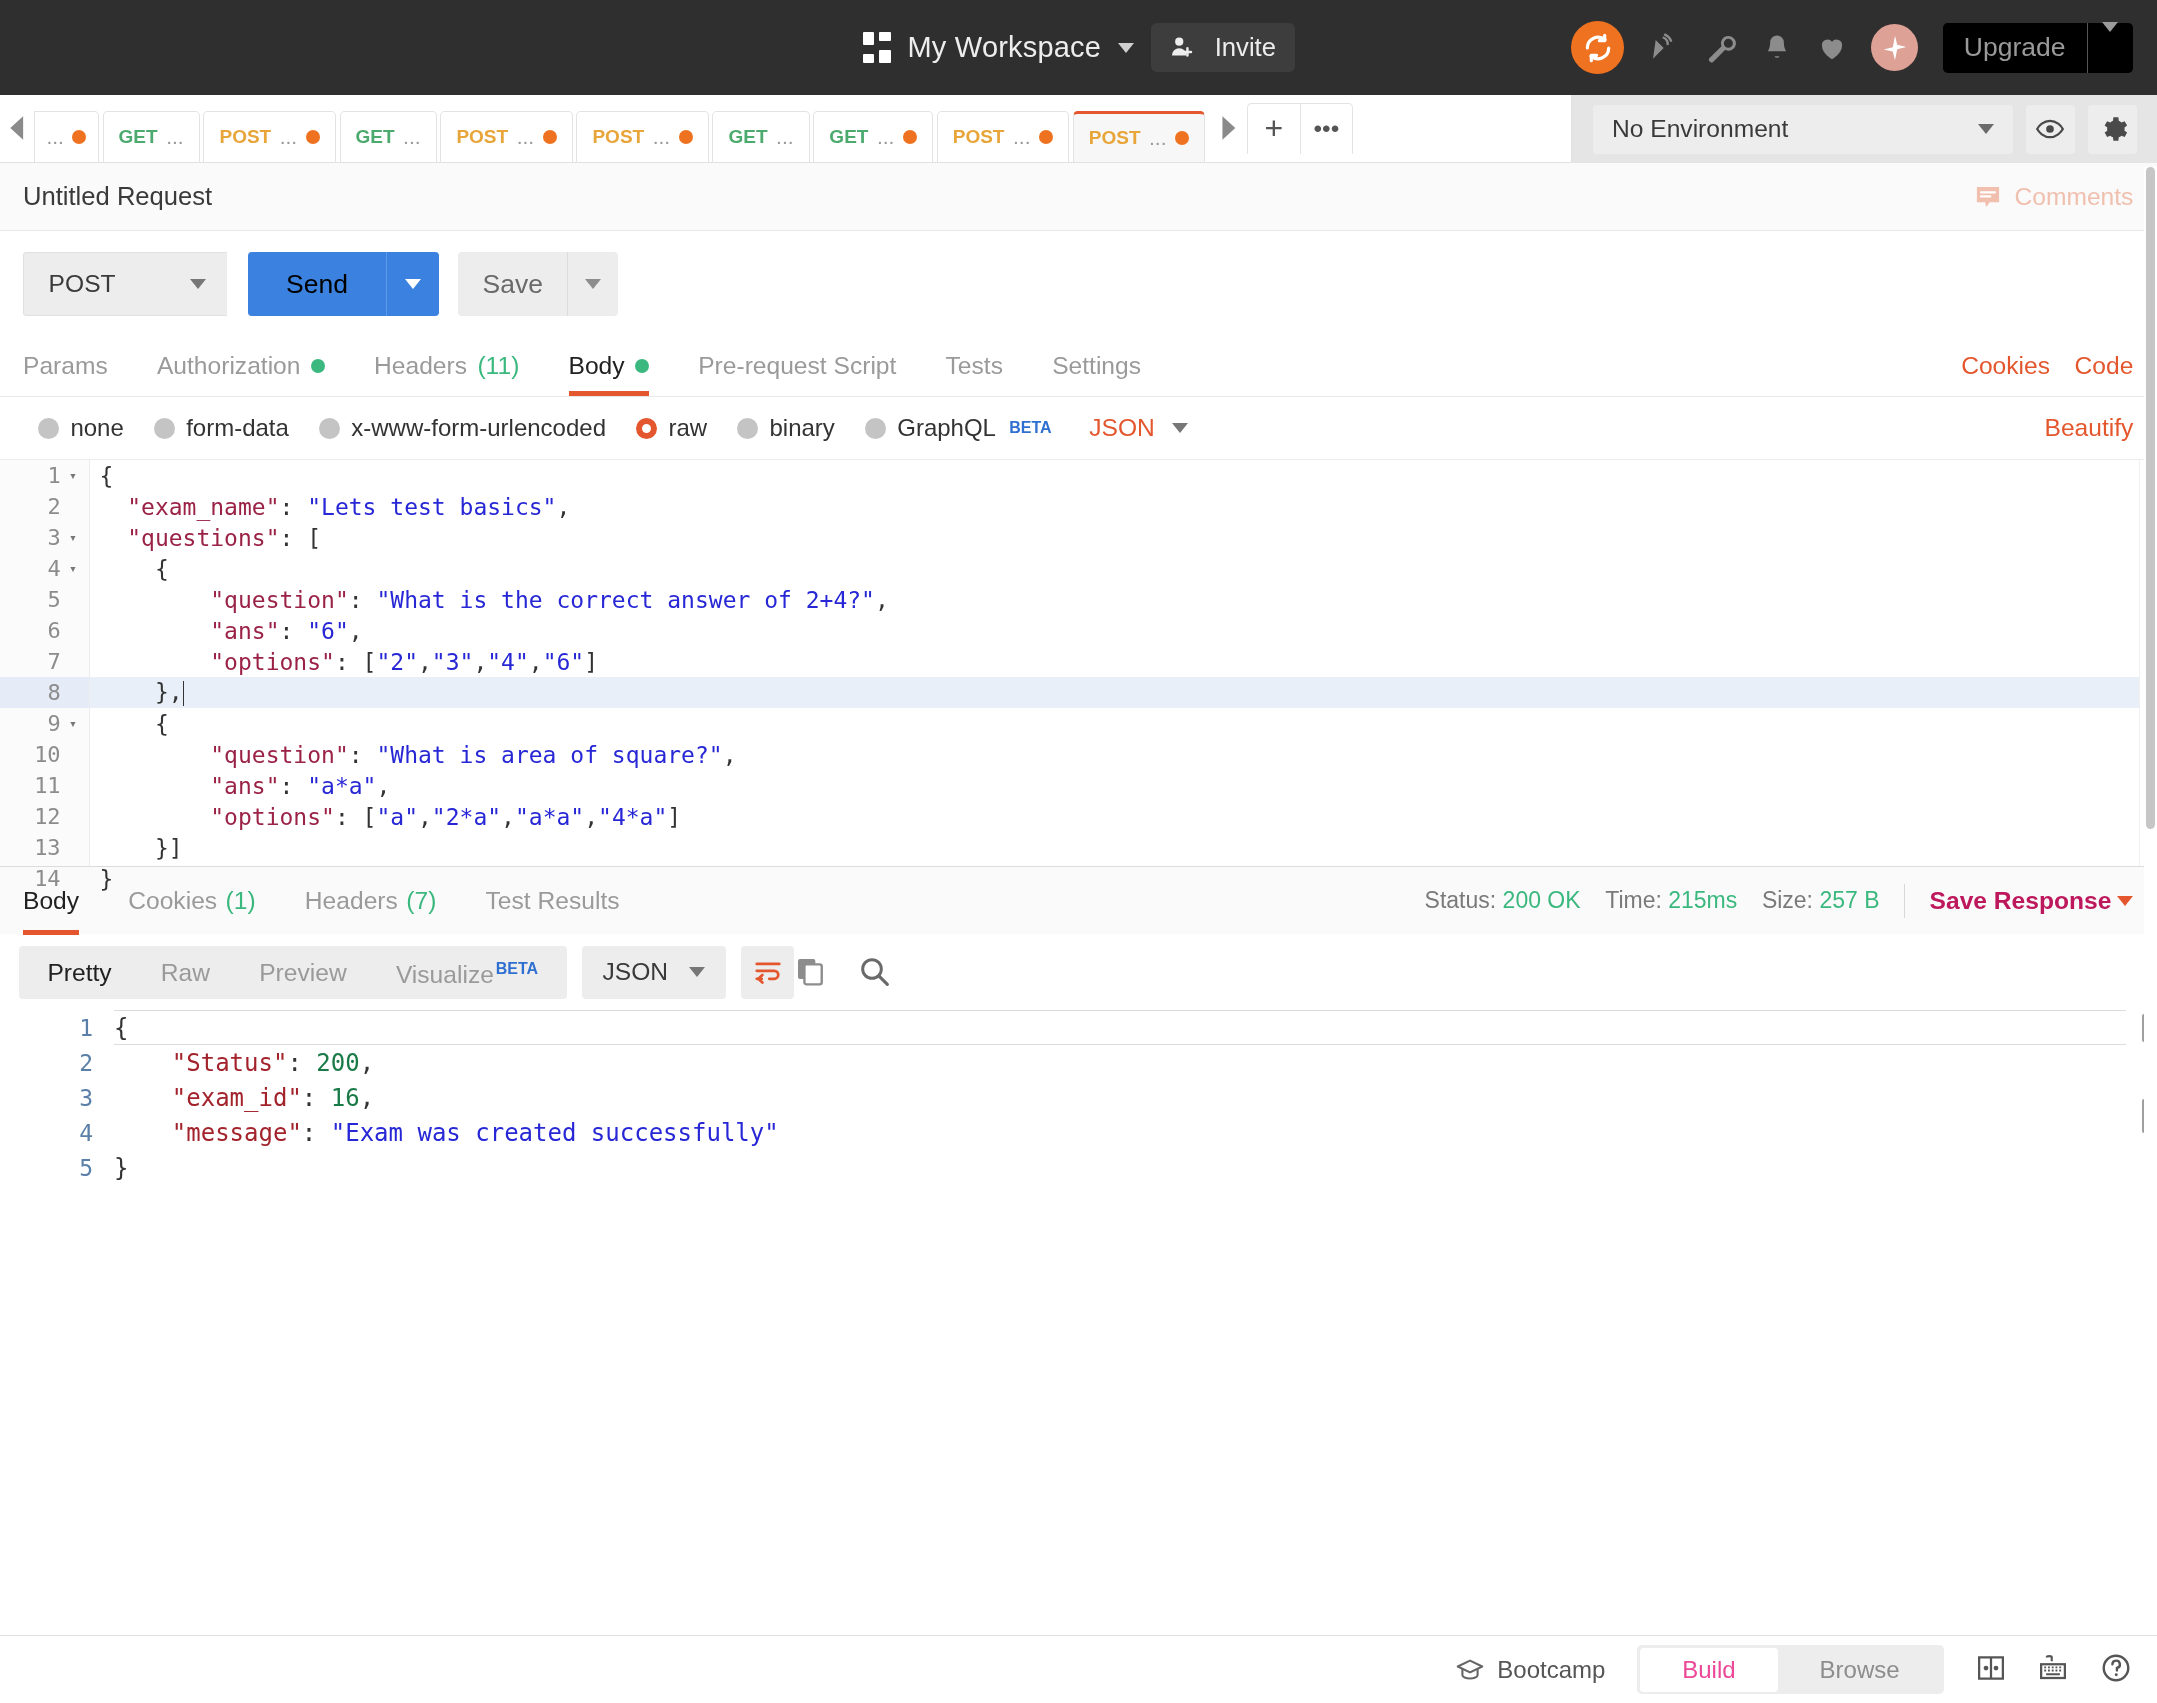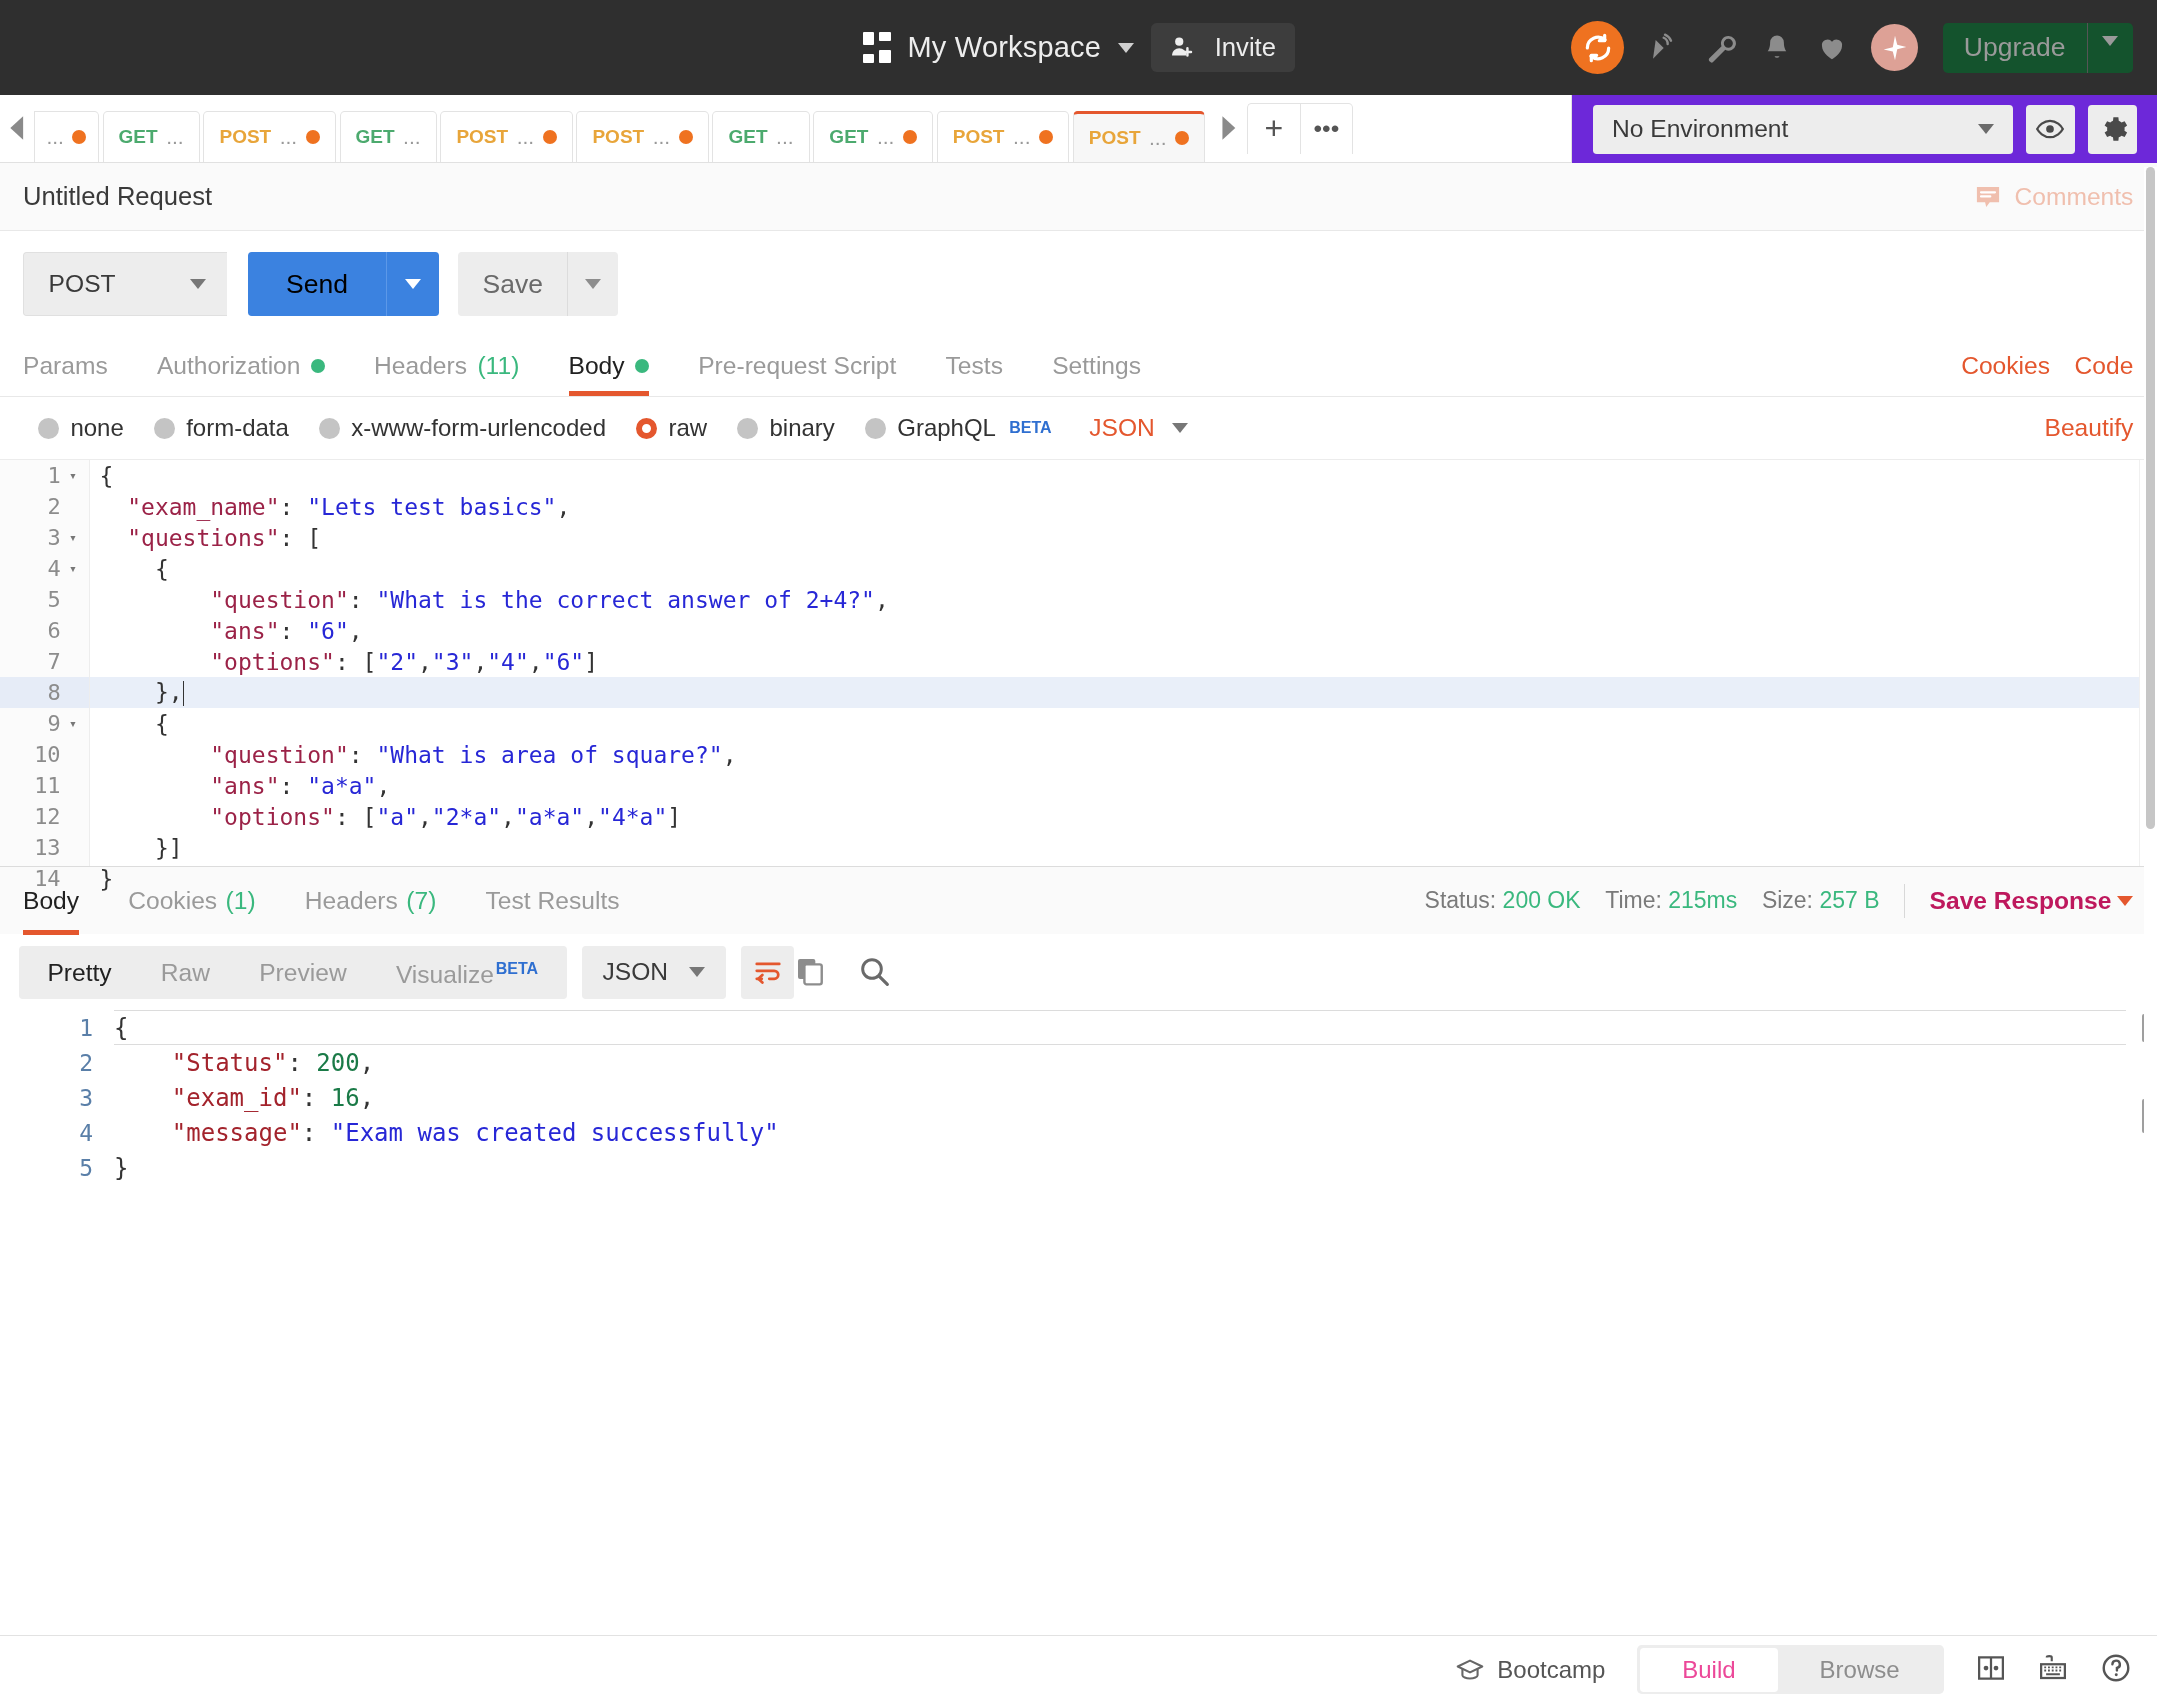--- a/index.html
+++ b/index.html
@@ -33,21 +33,21 @@
     display: flex; align-items: center; gap: 20px; color: #ededed; font-size: 25.6px;
   }
   .topbar-right {
     position: absolute; right: 24.6px; display: flex; align-items: center; gap: 24.6px;
   }
   .icon-btn { display: flex; align-items: center; justify-content: center; }
   .circ-orange { width: 53px; height: 53px; border-radius: 50%; background: #ef7220;
     display: flex; align-items: center; justify-content: center; }
   .circ-pink { width: 47px; height: 47px; border-radius: 50%; background: #dda196;
     display: flex; align-items: center; justify-content: center; }
-  .upgrade-box { display: flex; align-items: flex-end; background: #14532d; border-radius: 4.7px; }
+  .upgrade-box { display: flex; align-items: flex-start; background: #000000; border-radius: 4.7px; }
   .upgrade-box .lbl { color: #9a9a9a; font-size: 26.5px; padding: 9.5px 21px; }
   .upgrade-box .sep { width: 0.9px; align-self: stretch; background: #555; }
   .upgrade-box .arw { padding: 9.5px 15px; }
 
   
   .tabstrip {
     height: 68px; background: #fff; border-bottom: 0.9px solid #e1e1e1;
     display: flex; align-items: flex-end; position: relative;
   }
   .tab-scroll-l { width: 34px; display:flex; align-items:center; justify-content:center;
@@ -70,21 +70,21 @@
   .tab-plus, .tab-more {
     width: 53px; height: 51px; display: flex; align-items: center; justify-content: center;
     border: 0.9px solid #e3e3e3; border-bottom: none; font-size: 32px; color: #555;
   }
   .tab-plus { border-right: none; border-radius: 4.7px 0 0 0; }
   .tab-more { border-radius: 0 4.7px 0 0; font-size: 24.6px; }
   .env-zone {
     position: absolute; right: 0; top: 0; height: 68px; width: 587px;
     border-left: 0.9px solid #e1e1e1;
     display: flex; align-items: center; gap: 13.2px; padding: 0 21px;
-    background: #6d28d9;
+    background: #e5e5e5;
   }
   .env-select {
     flex: 1; height: 49px; background: #ededed; border-radius: 3.8px;
     display: flex; align-items: center; justify-content: space-between;
     padding: 0 19px; font-size: 24.6px; color: #3a3a3a;
   }
   .env-sq { width: 49px; height: 49px; background: #ededed; border-radius: 3.8px;
     display: flex; align-items: center; justify-content: center; }
 
   

